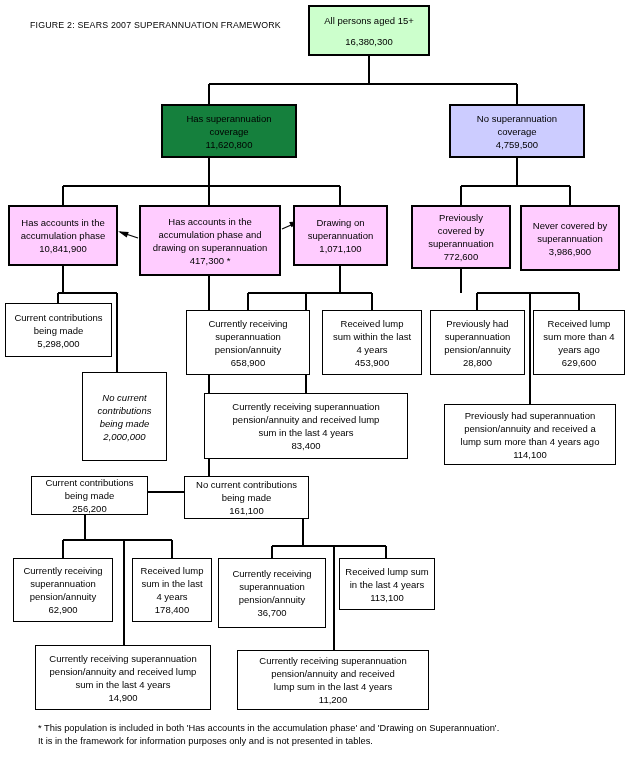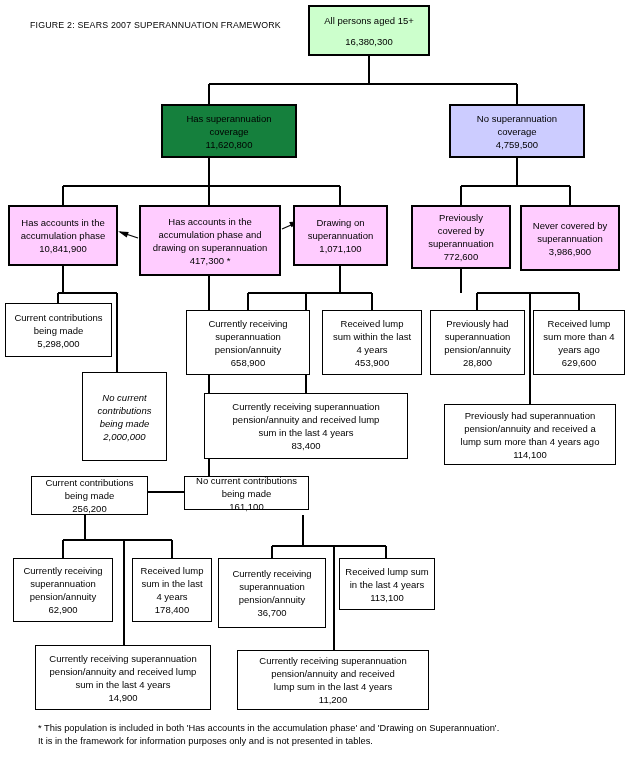--- a/index.html
+++ b/index.html
@@ -233,21 +233,21 @@
 lump sum more than 4 years ago</span>
     <span class="val">114,100</span>
   </div>
 
   <div class="node" style="left:31px; top:476px; width:117px; height:39px;">
     <span class="lbl">Current contributions
 being made</span>
     <span class="val">256,200</span>
   </div>
 
-  <div class="node" style="left:184px; top:476px; width:125px; height:34px;">
+  <div class="node" style="left:184px; top:476px; width:125px; height:43px;">
     <span class="lbl">No current contributions
 being made</span>
     <span class="val">161,100</span>
   </div>
 
   <div class="node" style="left:13px; top:558px; width:100px; height:64px;">
     <span class="lbl">Currently receiving
 superannuation
 pension/annuity</span>
     <span class="val">62,900</span>

